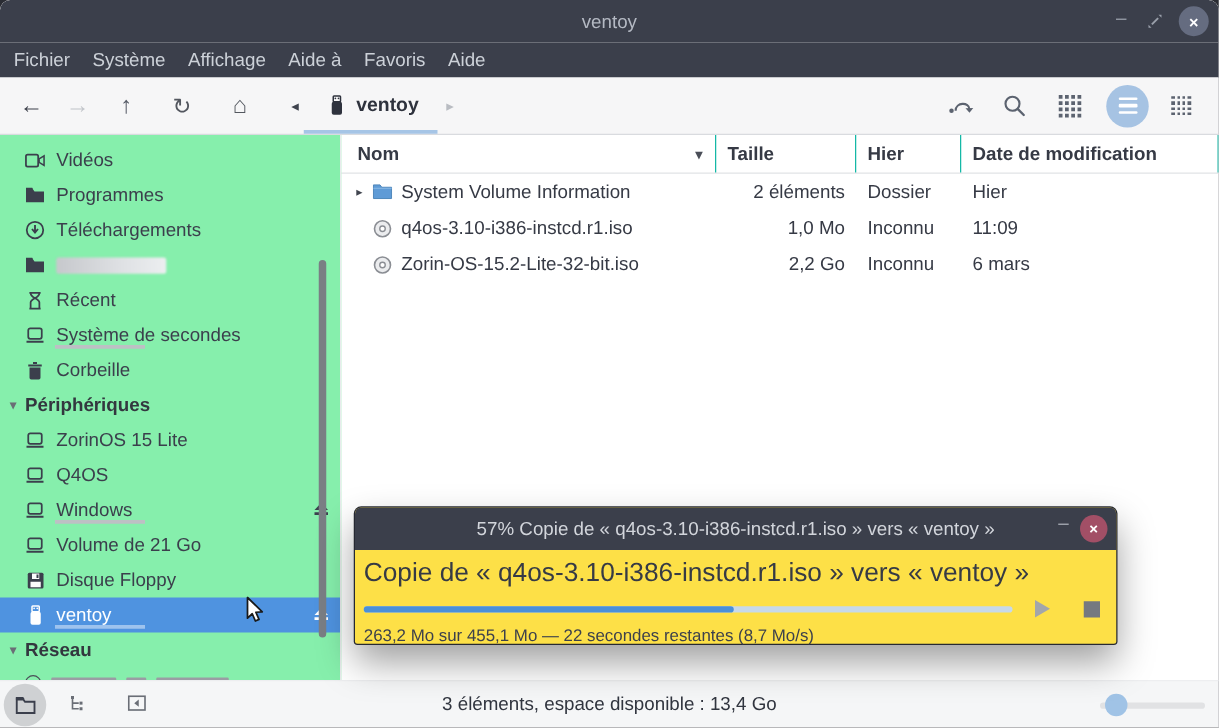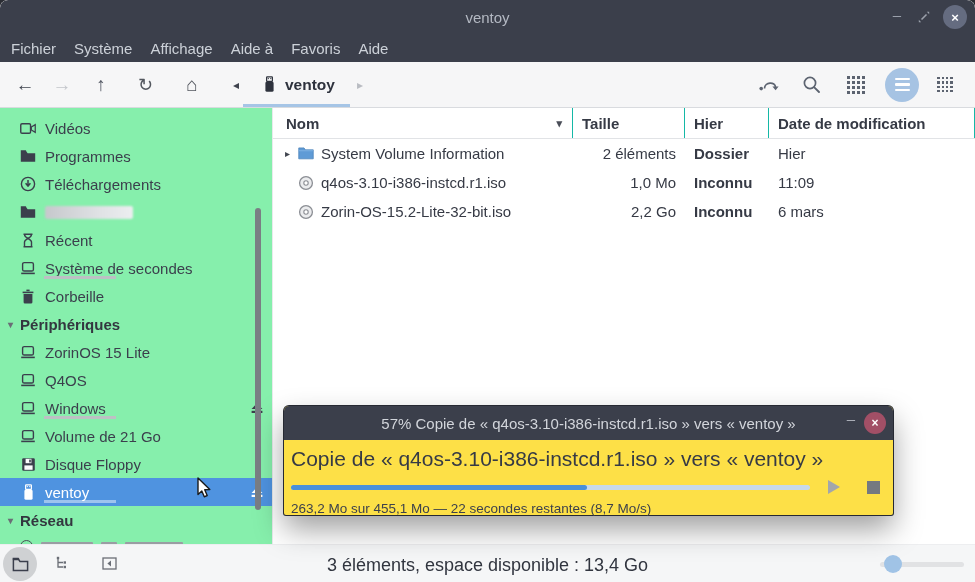--- a/index.html
+++ b/index.html
@@ -85,31 +85,31 @@
   .hsort { margin-left:auto; margin-right:10px; font-size:11px; color:#4a4e58; }
   .hsize { width:112px; padding-left:9px; }
   .htype { width:84px; padding-left:9px; }
   .hdate { width:206px; padding-left:9px; }
   .frow { display:flex; height:29px; align-items:center; }
   .cname { width:300px; display:flex; align-items:center; padding-left:12px; }
   .cexp { width:13px; font-size:10px; color:#41454f; flex:none; }
   .cicon { width:16px; height:16px; margin-right:7px; flex:none; display:inline-flex; }
   .ctext { white-space:nowrap; }
   .csize { width:112px; text-align:right; padding-right:9px; }
-  .ctype { width:84px; padding-left:9px;font-weight:bold; }
+  .ctype { width:84px; padding-left:9px; }
   .cdate { width:206px; padding-left:9px; }
 
   
   .statusbar { position:absolute; left:0; right:0; bottom:0; height:38px; background:#f5f6f7;
                border-top:1px solid #edeef0; }
   .placesbtn { position:absolute; left:3px; top:2px; width:34px; height:34px; border-radius:50%;
                background:#cfd1d3; display:flex; align-items:center; justify-content:center; }
   .treebtn { position:absolute; left:54px; top:11px; }
   .panelbtn { position:absolute; left:102px; top:11px; }
-  .statustext { position:absolute; left:0; right:0; top:10px; text-align:center; font-size:18px; color:#31353f; }
+  .statustext { position:absolute; left:0; right:0; top:10px; text-align:center; font-size:15px; color:#31353f; }
   .zslider { position:absolute; left:880px; top:10px; width:84px; height:18px; }
   .ztrack { position:absolute; left:0; top:7px; width:84px; height:5px; background:#e1e2e4; border-radius:3px; }
   .zknob { position:absolute; left:4px; top:0; width:18px; height:18px; border-radius:50%; background:#a0c3e6; }
 
   
   .dialog { position:absolute; left:284px; top:406px; width:609px; height:109px; background:#fde047;
             border-radius:5px 5px 2px 2px; z-index:5;
             box-shadow:0 0 0 1px #262932, 0 14px 30px rgba(0,0,0,.38); }
   .dtitle { height:34px; background:#3b3f4b; border-radius:5px 5px 0 0; position:relative;
             display:flex; align-items:center; justify-content:center; }

